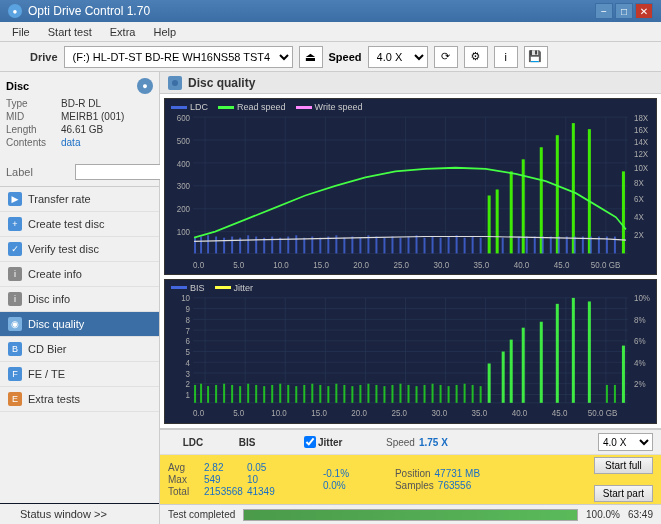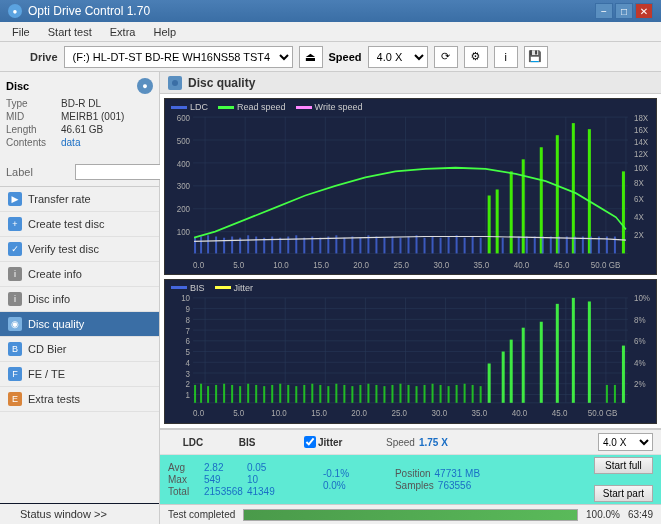--- a/index.html
+++ b/index.html
@@ -496,21 +496,21 @@
         <div style="display:flex;align-items:center;gap:4px;margin-left:8px;">
           <span style="font-size:10px;color:#555;">Speed</span>
           <span style="font-size:10px;color:#1a6ec5;font-weight:bold;">1.75 X</span>
         </div>
         <div style="flex:1;"></div>
         <select style="height:18px;font-size:10px;background:white;border:1px solid #aaa;width:55px;">
           <option>4.0 X</option>
         </select>
       </div>
 
-      <div style="display:flex;padding:2px 8px;gap:4px;background:#5eead4;border-top:1px solid #ddd;align-items:center;">
+      <div style="display:flex;padding:2px 8px;gap:4px;background:#fde047;border-top:1px solid #ddd;align-items:center;">
         <div style="display:flex;flex-direction:column;gap:1px;min-width:50px;">
           <div style="display:flex;gap:4px;align-items:center;font-size:10px;">
             <span style="color:#555;width:32px;">Avg</span>
             <span style="color:#1a6ec5;">2.82</span>
           </div>
           <div style="display:flex;gap:4px;align-items:center;font-size:10px;">
             <span style="color:#555;width:32px;">Max</span>
             <span style="color:#1a6ec5;">549</span>
           </div>
           <div style="display:flex;gap:4px;align-items:center;font-size:10px;">

